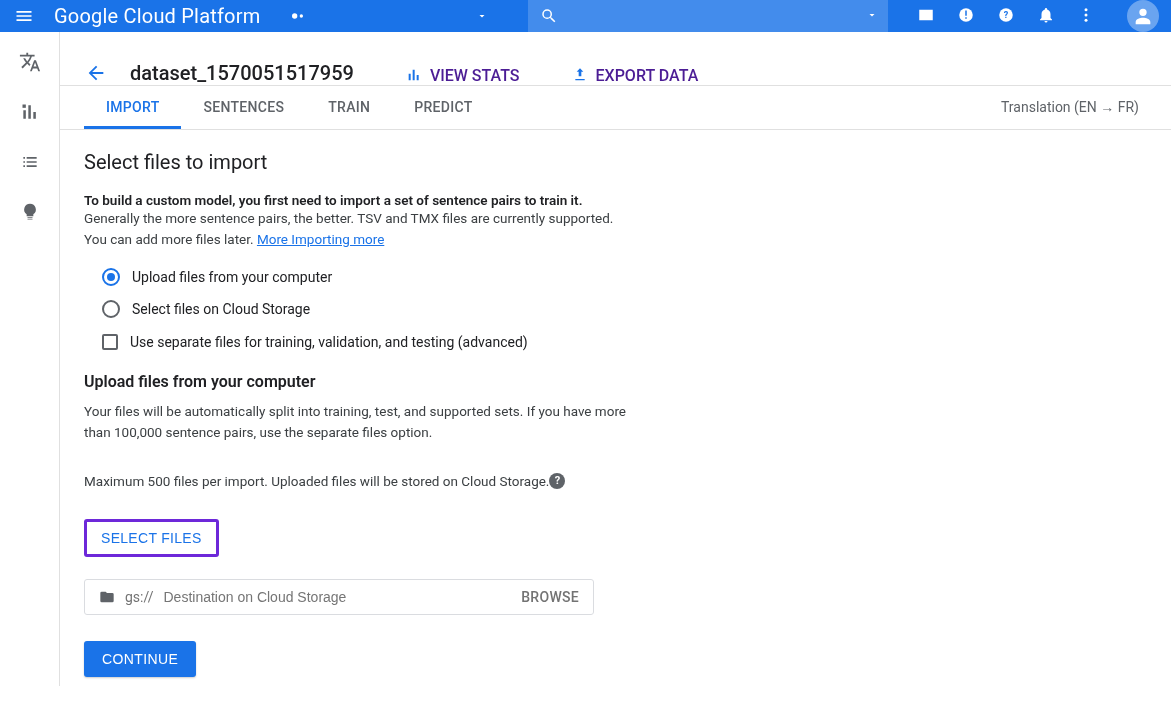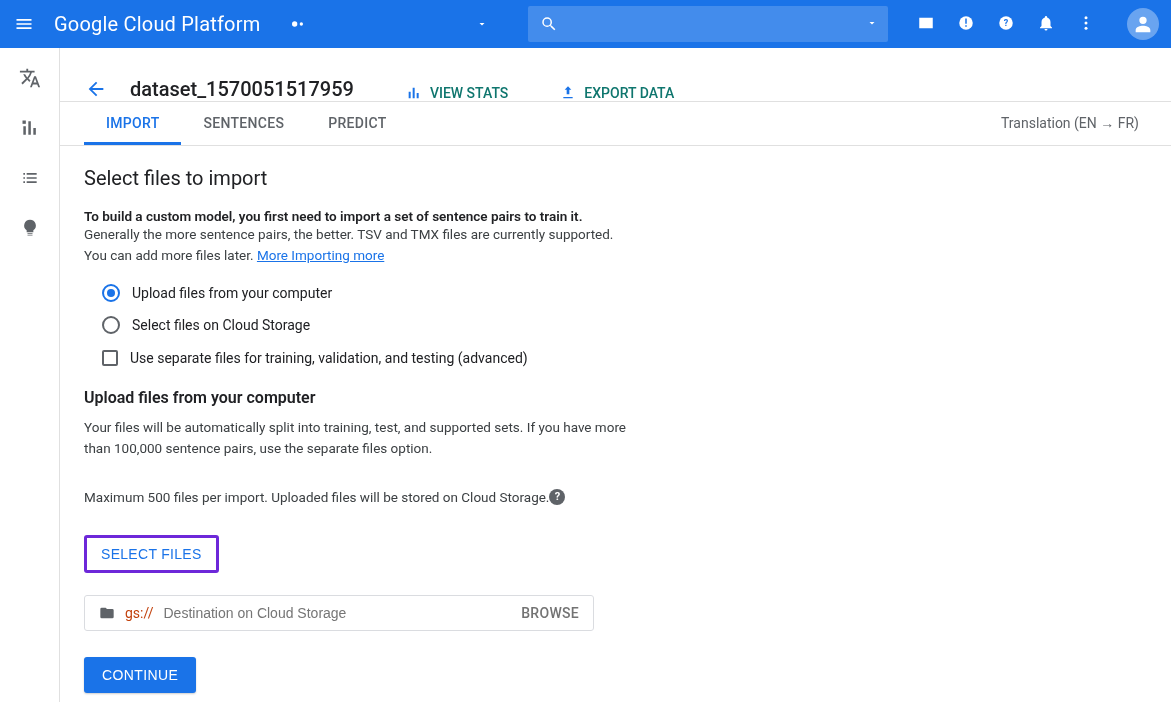--- a/index.html
+++ b/index.html
@@ -1,19 +1,19 @@
 <!DOCTYPE html>
 <html><head>
 <meta charset="utf-8">
 <style>
   * { box-sizing: border-box; margin: 0; padding: 0; }
   body { font-family: Roboto, "Helvetica Neue", Arial, sans-serif; font-size: 14px; color: #202124; background: #fff; width: 1171px; height: 702px; overflow: hidden; }
   
   
-  .header { height: 48px; background: #1a73e8; display: flex; align-items: center; padding: 0 12px; color: #fff; }
+  .header { height: 32px; background: #1a73e8; display: flex; align-items: center; padding: 0 12px; color: #fff; }
   .header-left { display: flex; align-items: center; gap: 18px; }
   .hamburger { width: 24px; height: 24px; display:flex; align-items:center; justify-content:center; cursor:pointer; }
   .brand { font-size: 20px; font-weight: 400; letter-spacing: 0.2px; white-space: nowrap; }
   .product-icon { margin-left: 12px; display:flex; align-items:center; }
   .project-dd { margin-left: 170px; display:flex; align-items:center; }
   .search { margin-left: 40px; flex: 0 0 360px; height: 36px; background: rgba(255,255,255,0.18); border-radius: 2px; display:flex; align-items:center; padding: 0 12px; position: relative; }
   .search-dd { position:absolute; right:10px; }
   .header-spacer { flex: 1; }
   .header-right { display:flex; align-items:center; gap: 22px; }
   .avatar { width: 32px; height: 32px; border-radius: 50%; background: rgba(255,255,255,0.35); display:flex; align-items:center; justify-content:center; margin-left: 10px; }
@@ -22,21 +22,21 @@
 
   
   .body { display:flex; height: calc(702px - 48px); }
   .side { width: 60px; border-right: 1px solid #e0e0e0; display:flex; flex-direction:column; align-items:center; padding-top: 18px; gap: 26px; }
   .side-item { width:24px; height:24px; display:flex; align-items:center; justify-content:center; cursor:pointer; }
 
   .main { flex:1; display:flex; flex-direction:column; overflow:hidden; }
   .titlebar { height: 56px; display:flex; align-items:flex-end; padding: 0 24px; gap: 22px; }
   .back { width:24px; height:24px; display:flex; align-items:center; justify-content:center; cursor:pointer; }
   .dataset-title { font-size: 20px; font-weight: 500; color: #202124; }
-  .action-btn { display:flex; align-items:center; gap: 8px; color:#0f766e; font-weight:500; font-size:14px; cursor:pointer; margin-left: 30px; }
+  .action-btn { display:flex; align-items:center; gap: 8px; color:#4c1d95; font-weight:500; font-size:16px; cursor:pointer; margin-left: 30px; }
   .action-btn svg { fill:#1a73e8; }
 
   .tabbar { height: 48px; border-top:1px solid #e0e0e0; border-bottom:1px solid #e0e0e0; display:flex; align-items:stretch; padding: 0 24px; position:relative; }
   .tab { display:flex; align-items:center; padding: 0 22px; font-size:14px; font-weight:500; color:#5f6368; cursor:pointer; letter-spacing:0.3px; }
   .tab.active { color:#1a73e8; box-shadow: inset 0 -3px 0 #1a73e8; }
   .tab-right { margin-left:auto; display:flex; align-items:center; color:#5f6368; font-size:14px; padding-right: 8px; }
 
   .content { padding: 20px 24px 40px 24px; overflow:auto; }
   .h1 { font-size: 20px; font-weight: 400; margin-bottom: 18px; }
   .bold { font-weight: 600; font-size: 13.5px; }
@@ -52,21 +52,21 @@
   .checkopt { display:flex; align-items:flex-end; gap: 12px; margin-left:18px; font-size:14px; margin-bottom: 22px; }
 
   .h2 { font-size: 16px; font-weight: 600; margin-bottom: 10px; }
   .desc { font-size: 13.5px; color:#3c4043; line-height:1.55; max-width: 560px; }
   .maxnote { font-size: 13.5px; color:#3c4043; margin-top: 30px; display:flex; align-items:center; }
   .help-ic { width:16px; height:16px; border-radius:50%; background:#5f6368; color:#fff; font-size:11px; display:flex; align-items:center; justify-content:center; font-weight:700; }
 
   .select-files { margin-top: 30px; border:3px solid #6d28d9; color:#1a73e8; font-weight:500; font-size:14px; padding: 8px 14px; background:#fff; cursor:pointer; border-radius:3px; letter-spacing:0.3px; }
 
   .dest { margin-top: 22px; width: 510px; height: 36px; border:1px solid #dadce0; border-radius:3px; display:flex; align-items:center; padding: 0 14px; gap: 10px; }
-  .dest-prefix { font-size:14px; color:#c2410c; }
+  .dest-prefix { font-size:14px; color:#737373; }
   .dest-input { flex:1; border:none; outline:none; font-size:14px; color:#80868b; }
   .browse { font-size:14px; font-weight:500; color:#737373; cursor:pointer; letter-spacing:0.3px; }
 
   .continue { margin-top: 26px; background:#1a73e8; color:#fff; font-weight:500; font-size:14px; padding: 10px 18px; border:none; border-radius:3px; cursor:pointer; box-shadow:0 1px 2px rgba(0,0,0,0.2); letter-spacing:0.4px; }
 </style>
 </head>
 <body>
 
 <div class="header">
   <div class="header-left">
@@ -171,20 +171,21 @@
         <svg width="16" height="16" viewBox="0 0 24 24">
             <path d="M5 20h14v-2H5v2zM12 2L7 7h3v7h4V7h3l-5-5z"></path>
           </svg>
         <span>EXPORT DATA</span>
       </div>
     </div>
 
     <div class="tabbar">
       <div class="tab active">IMPORT</div>
       <div class="tab">SENTENCES</div>
+      <div class="tab">TRAIN</div>
       <div class="tab">PREDICT</div>
       <div class="tab-right">Translation (EN → FR)</div>
     </div>
 
     <div class="content">
       <div class="h1">Select files to import</div>
       <div class="bold">To build a custom model, you first need to import a set of sentence pairs to train it.</div>
       <div class="para">Generally the more sentence pairs, the better. TSV and TMX files are currently supported.</div>
       <div class="para">
         <span>You can add more files later. </span><span class="link">More Importing more</span>

